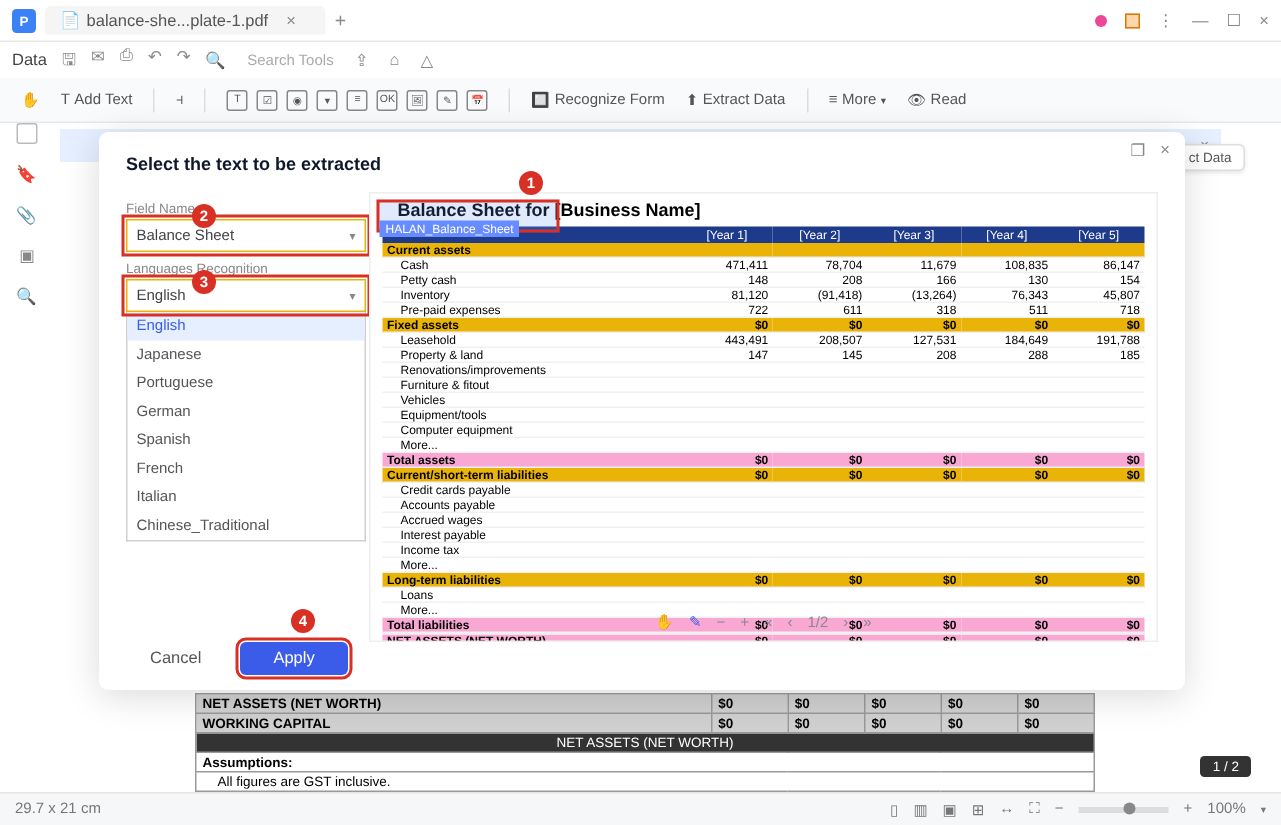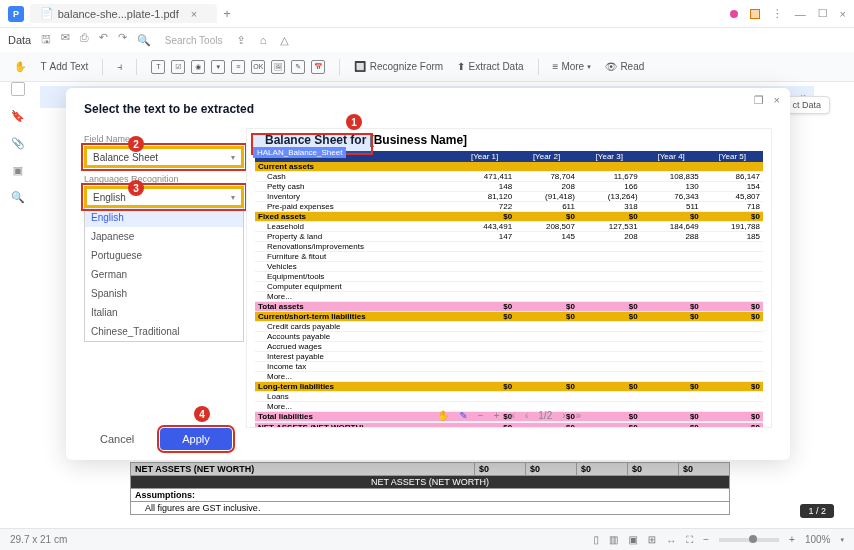--- a/index.html
+++ b/index.html
@@ -39,21 +39,21 @@
 
 
 .leftrail { position: absolute; left: 6px; top: 82px; width: 24px; display: flex; flex-direction: column; gap: 14px; align-items: center; color: #888; }
 .leftrail .ic { width: 14px; height: 14px; border: 1px solid #bbb; border-radius: 2px; }
 .modal { position: absolute; left: 66px; top: 88px; width: 724px; height: 372px; background: #fff; border-radius: 6px; box-shadow: 0 4px 24px rgba(0,0,0,0.15); padding: 14px 18px; }
 .modal-ctrl { position: absolute; top: 6px; right: 10px; display: flex; gap: 10px; color: #888; font-size: 11px; }
 .modal h3 { font-size: 12px; font-weight: 600; color: #0f172a; margin-bottom: 12px; }
 .modal-body { display: flex; gap: 2px; height: 300px; }
 .left-panel { width: 160px; }
 .label { font-size: 9px; color: #888; margin-bottom: 2px; margin-top: 6px; }
-.field { width: 100%; height: 22px; border: 3px solid #eab308; padding: 0 6px; font-size: 10px; color: #444; display: flex; align-items: center; justify-content: space-between; background: #fff; }
+.field { width: 100%; height: 22px; border: 1px solid #eab308; padding: 0 6px; font-size: 10px; color: #444; display: flex; align-items: center; justify-content: space-between; background: #fff; }
 .field .caret { color: #888; font-size: 8px; }
 .hl { outline: 2px solid #d93025; outline-offset: 1px; }
 .lang-list { border: 1px solid #d0d0d0; border-top: none; font-size: 10px; }
 .lang-list .item { padding: 4px 6px; color: #555; }
 .lang-list .item.sel { background: #e6efff; color: #3b5ce8; }
 .callout { position: absolute; width: 16px; height: 16px; background: #d93025; color: #fff; border-radius: 50%; font-size: 10px; font-weight: bold; display: flex; align-items: center; justify-content: center; z-index: 5; }
 
 
 .doc-panel { flex: 1; background: #fff; border: 1px solid #eee; position: relative; overflow: hidden; padding: 4px 8px; }
 .doc-title { font-size: 12px; font-weight: bold; text-align: left; margin-left: 10px; }
@@ -189,20 +189,28 @@
   <table>
     <tbody>
         <tr class="hdr">
           <td>NET ASSETS (NET WORTH)</td>
           <td class="num">$0</td>
           <td class="num">$0</td>
           <td class="num">$0</td>
           <td class="num">$0</td>
           <td class="num">$0</td>
         </tr>
+    <tr class="hdr">
+          <td>WORKING CAPITAL</td>
+          <td class="num">$0</td>
+          <td class="num">$0</td>
+          <td class="num">$0</td>
+          <td class="num">$0</td>
+          <td class="num">$0</td>
+        </tr>
     <tr>
           <td colspan="6" class="dark">NET ASSETS (NET WORTH)</td>
         </tr>
     <tr>
           <td colspan="6" style="font-weight:bold">Assumptions:</td>
         </tr>
     <tr>
           <td colspan="6" style="padding-left:14px">All figures are GST inclusive.</td>
         </tr>
   </tbody>
@@ -233,20 +241,21 @@
       <div class="field hl">
         <span>English</span>
           <span class="caret">▾</span>
       </div>
       <div class="lang-list" id="lang-list">
           <div class="item sel">English</div>
           <div class="item">Japanese</div>
           <div class="item">Portuguese</div>
           <div class="item">German</div>
           <div class="item">Spanish</div>
+          <div class="item">French</div>
           <div class="item">Italian</div>
           <div class="item">Chinese_Traditional</div>
         </div>
     </div>
 
     <div class="doc-panel">
       <div class="hl-box"></div>
       <div class="field-tag">HALAN_Balance_Sheet</div>
       <div class="doc-title">Balance Sheet for [Business Name]</div>
       <table class="sheet-table">

